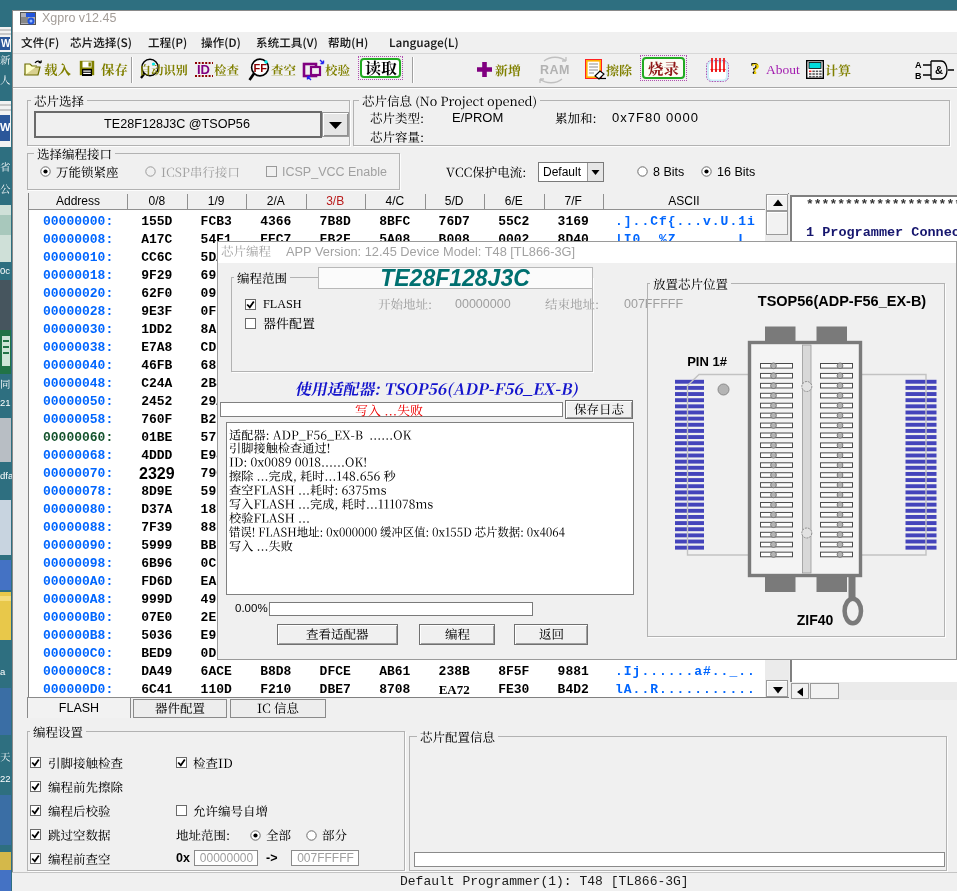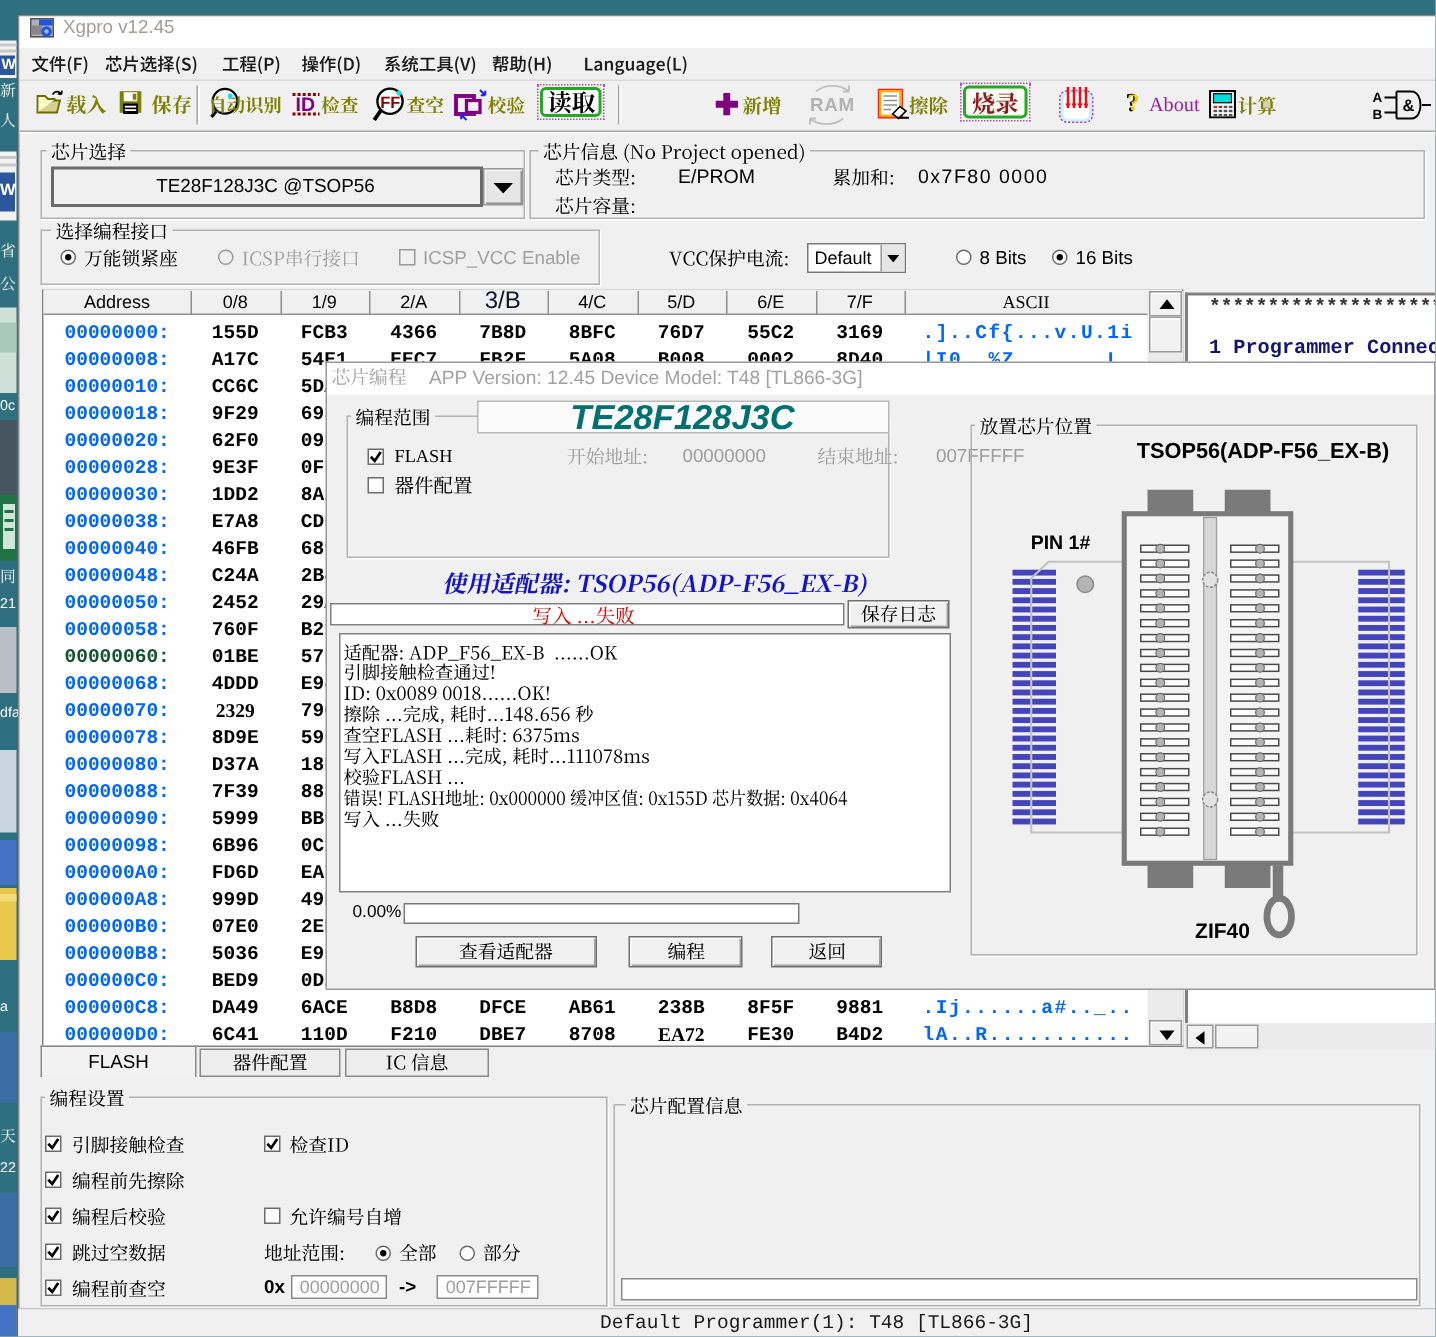--- a/index.html
+++ b/index.html
@@ -672,26 +672,26 @@
       <circle cx="5.5" cy="5.5" r="4.7" fill="#ffffff" stroke="#6a6a6a"></circle>
       <circle cx="5.5" cy="5.5" r="2.1" fill="#000"></circle>
     </svg>
     <div style="position:absolute;left:717.0px;top:164.5px;font-family:'Liberation Sans',sans-serif;font-size:12.5px;color:#000;font-weight:400;line-height:15.0px;white-space:pre;">16 Bits</div>
     <div style="position:absolute;left:28.0px;top:193.0px;width:761.0px;height:505.0px;background:#ffffff;border:1px solid #808080;"></div>
     <div style="position:absolute;left:29.0px;top:193.0px;width:759.0px;height:17.0px;background:#f0f0f0;border-bottom:1px solid #909090;"></div>
     <div style="position:absolute;left:78.0px;top:194.3px;font-family:'Liberation Sans',sans-serif;font-size:12.0px;color:#000;font-weight:400;line-height:14.4px;white-space:pre;transform:translateX(-50%);">Address</div>
     <div style="position:absolute;left:156.8px;top:194.3px;font-family:'Liberation Sans',sans-serif;font-size:12.0px;color:#000;font-weight:400;line-height:14.4px;white-space:pre;transform:translateX(-50%);">0/8</div>
     <div style="position:absolute;left:216.2px;top:194.3px;font-family:'Liberation Sans',sans-serif;font-size:12.0px;color:#000;font-weight:400;line-height:14.4px;white-space:pre;transform:translateX(-50%);">1/9</div>
     <div style="position:absolute;left:275.8px;top:194.3px;font-family:'Liberation Sans',sans-serif;font-size:12.0px;color:#000;font-weight:400;line-height:14.4px;white-space:pre;transform:translateX(-50%);">2/A</div>
-    <div style="position:absolute;left:335.2px;top:194.3px;font-family:'Liberation Sans',sans-serif;font-size:16px;color:#0f172a;font-weight:400;line-height:14.4px;white-space:pre;transform:translateX(-50%);">3/B</div>
+    <div style="position:absolute;left:335.2px;top:194.3px;font-family:'Liberation Sans',sans-serif;font-size:12.0px;color:#b91c1c;font-weight:400;line-height:14.4px;white-space:pre;transform:translateX(-50%);">3/B</div>
     <div style="position:absolute;left:394.8px;top:194.3px;font-family:'Liberation Sans',sans-serif;font-size:12.0px;color:#000;font-weight:400;line-height:14.4px;white-space:pre;transform:translateX(-50%);">4/C</div>
     <div style="position:absolute;left:454.2px;top:194.3px;font-family:'Liberation Sans',sans-serif;font-size:12.0px;color:#000;font-weight:400;line-height:14.4px;white-space:pre;transform:translateX(-50%);">5/D</div>
     <div style="position:absolute;left:513.8px;top:194.3px;font-family:'Liberation Sans',sans-serif;font-size:12.0px;color:#000;font-weight:400;line-height:14.4px;white-space:pre;transform:translateX(-50%);">6/E</div>
     <div style="position:absolute;left:573.2px;top:194.3px;font-family:'Liberation Sans',sans-serif;font-size:12.0px;color:#000;font-weight:400;line-height:14.4px;white-space:pre;transform:translateX(-50%);">7/F</div>
-    <div style="position:absolute;left:684.0px;top:194.3px;font-family:Liberation Serif, serif;font-size:12.0px;color:#000;font-weight:400;line-height:14.4px;white-space:pre;transform:translateX(-50%);">ASCII</div>
+    <div style="position:absolute;left:684.0px;top:194.3px;font-family:Liberation Sans, sans-serif;font-size:12.0px;color:#000;font-weight:400;line-height:14.4px;white-space:pre;transform:translateX(-50%);">ASCII</div>
     <div style="position:absolute;left:127.0px;top:194.0px;width:1.0px;height:16.0px;background:#909090;"></div>
     <div style="position:absolute;left:186.5px;top:194.0px;width:1.0px;height:16.0px;background:#909090;"></div>
     <div style="position:absolute;left:246.0px;top:194.0px;width:1.0px;height:16.0px;background:#909090;"></div>
     <div style="position:absolute;left:305.5px;top:194.0px;width:1.0px;height:16.0px;background:#909090;"></div>
     <div style="position:absolute;left:365.0px;top:194.0px;width:1.0px;height:16.0px;background:#909090;"></div>
     <div style="position:absolute;left:424.5px;top:194.0px;width:1.0px;height:16.0px;background:#909090;"></div>
     <div style="position:absolute;left:484.0px;top:194.0px;width:1.0px;height:16.0px;background:#909090;"></div>
     <div style="position:absolute;left:543.5px;top:194.0px;width:1.0px;height:16.0px;background:#909090;"></div>
     <div style="position:absolute;left:603.0px;top:194.0px;width:1.0px;height:16.0px;background:#909090;"></div>
     <div style="position:absolute;left:43.0px;top:213.5px;font-family:'Liberation Mono',sans-serif;font-size:13.0px;color:#0066ff;font-weight:700;line-height:15.6px;white-space:pre;">00000000:</div>
@@ -744,21 +744,21 @@
     <div style="position:absolute;left:43.0px;top:411.7px;font-family:'Liberation Mono',sans-serif;font-size:13.0px;color:#0066ff;font-weight:700;line-height:15.6px;white-space:pre;">00000058:</div>
     <div style="position:absolute;left:156.8px;top:411.7px;font-family:'Liberation Mono',sans-serif;font-size:13.0px;color:#000;font-weight:700;line-height:15.6px;white-space:pre;transform:translateX(-50%);">760F</div>
     <div style="position:absolute;left:216.2px;top:411.7px;font-family:'Liberation Mono',sans-serif;font-size:13.0px;color:#000;font-weight:700;line-height:15.6px;white-space:pre;transform:translateX(-50%);">B217</div>
     <div style="position:absolute;left:43.0px;top:429.8px;font-family:'Liberation Mono',sans-serif;font-size:13.0px;color:#14532d;font-weight:700;line-height:15.6px;white-space:pre;">00000060:</div>
     <div style="position:absolute;left:156.8px;top:429.8px;font-family:'Liberation Mono',sans-serif;font-size:13.0px;color:#000;font-weight:700;line-height:15.6px;white-space:pre;transform:translateX(-50%);">01BE</div>
     <div style="position:absolute;left:216.2px;top:429.8px;font-family:'Liberation Mono',sans-serif;font-size:13.0px;color:#000;font-weight:700;line-height:15.6px;white-space:pre;transform:translateX(-50%);">57F2</div>
     <div style="position:absolute;left:43.0px;top:447.8px;font-family:'Liberation Mono',sans-serif;font-size:13.0px;color:#0066ff;font-weight:700;line-height:15.6px;white-space:pre;">00000068:</div>
     <div style="position:absolute;left:156.8px;top:447.8px;font-family:'Liberation Mono',sans-serif;font-size:13.0px;color:#000;font-weight:700;line-height:15.6px;white-space:pre;transform:translateX(-50%);">4DDD</div>
     <div style="position:absolute;left:216.2px;top:447.8px;font-family:'Liberation Mono',sans-serif;font-size:13.0px;color:#000;font-weight:700;line-height:15.6px;white-space:pre;transform:translateX(-50%);">E944</div>
     <div style="position:absolute;left:43.0px;top:465.8px;font-family:'Liberation Mono',sans-serif;font-size:13.0px;color:#0066ff;font-weight:700;line-height:15.6px;white-space:pre;">00000070:</div>
-    <div style="position:absolute;left:156.8px;top:465.8px;font-family:Liberation Serif, serif;font-size:13.0px;color:#000;font-weight:700;line-height:15.6px;white-space:pre;transform:translateX(-50%);">2329</div>
+    <div style="position:absolute;left:156.8px;top:465.8px;font-family:Liberation Sans, sans-serif;font-size:16px;color:#000;font-weight:700;line-height:15.6px;white-space:pre;transform:translateX(-50%);">2329</div>
     <div style="position:absolute;left:216.2px;top:465.8px;font-family:'Liberation Mono',sans-serif;font-size:13.0px;color:#000;font-weight:700;line-height:15.6px;white-space:pre;transform:translateX(-50%);">79C3</div>
     <div style="position:absolute;left:43.0px;top:483.8px;font-family:'Liberation Mono',sans-serif;font-size:13.0px;color:#0066ff;font-weight:700;line-height:15.6px;white-space:pre;">00000078:</div>
     <div style="position:absolute;left:156.8px;top:483.8px;font-family:'Liberation Mono',sans-serif;font-size:13.0px;color:#000;font-weight:700;line-height:15.6px;white-space:pre;transform:translateX(-50%);">8D9E</div>
     <div style="position:absolute;left:216.2px;top:483.8px;font-family:'Liberation Mono',sans-serif;font-size:13.0px;color:#000;font-weight:700;line-height:15.6px;white-space:pre;transform:translateX(-50%);">5966</div>
     <div style="position:absolute;left:43.0px;top:501.8px;font-family:'Liberation Mono',sans-serif;font-size:13.0px;color:#0066ff;font-weight:700;line-height:15.6px;white-space:pre;">00000080:</div>
     <div style="position:absolute;left:156.8px;top:501.8px;font-family:'Liberation Mono',sans-serif;font-size:13.0px;color:#000;font-weight:700;line-height:15.6px;white-space:pre;transform:translateX(-50%);">D37A</div>
     <div style="position:absolute;left:216.2px;top:501.8px;font-family:'Liberation Mono',sans-serif;font-size:13.0px;color:#000;font-weight:700;line-height:15.6px;white-space:pre;transform:translateX(-50%);">18EE</div>
     <div style="position:absolute;left:43.0px;top:519.8px;font-family:'Liberation Mono',sans-serif;font-size:13.0px;color:#0066ff;font-weight:700;line-height:15.6px;white-space:pre;">00000088:</div>
     <div style="position:absolute;left:156.8px;top:519.8px;font-family:'Liberation Mono',sans-serif;font-size:13.0px;color:#000;font-weight:700;line-height:15.6px;white-space:pre;transform:translateX(-50%);">7F39</div>
     <div style="position:absolute;left:216.2px;top:519.8px;font-family:'Liberation Mono',sans-serif;font-size:13.0px;color:#000;font-weight:700;line-height:15.6px;white-space:pre;transform:translateX(-50%);">8832</div>

